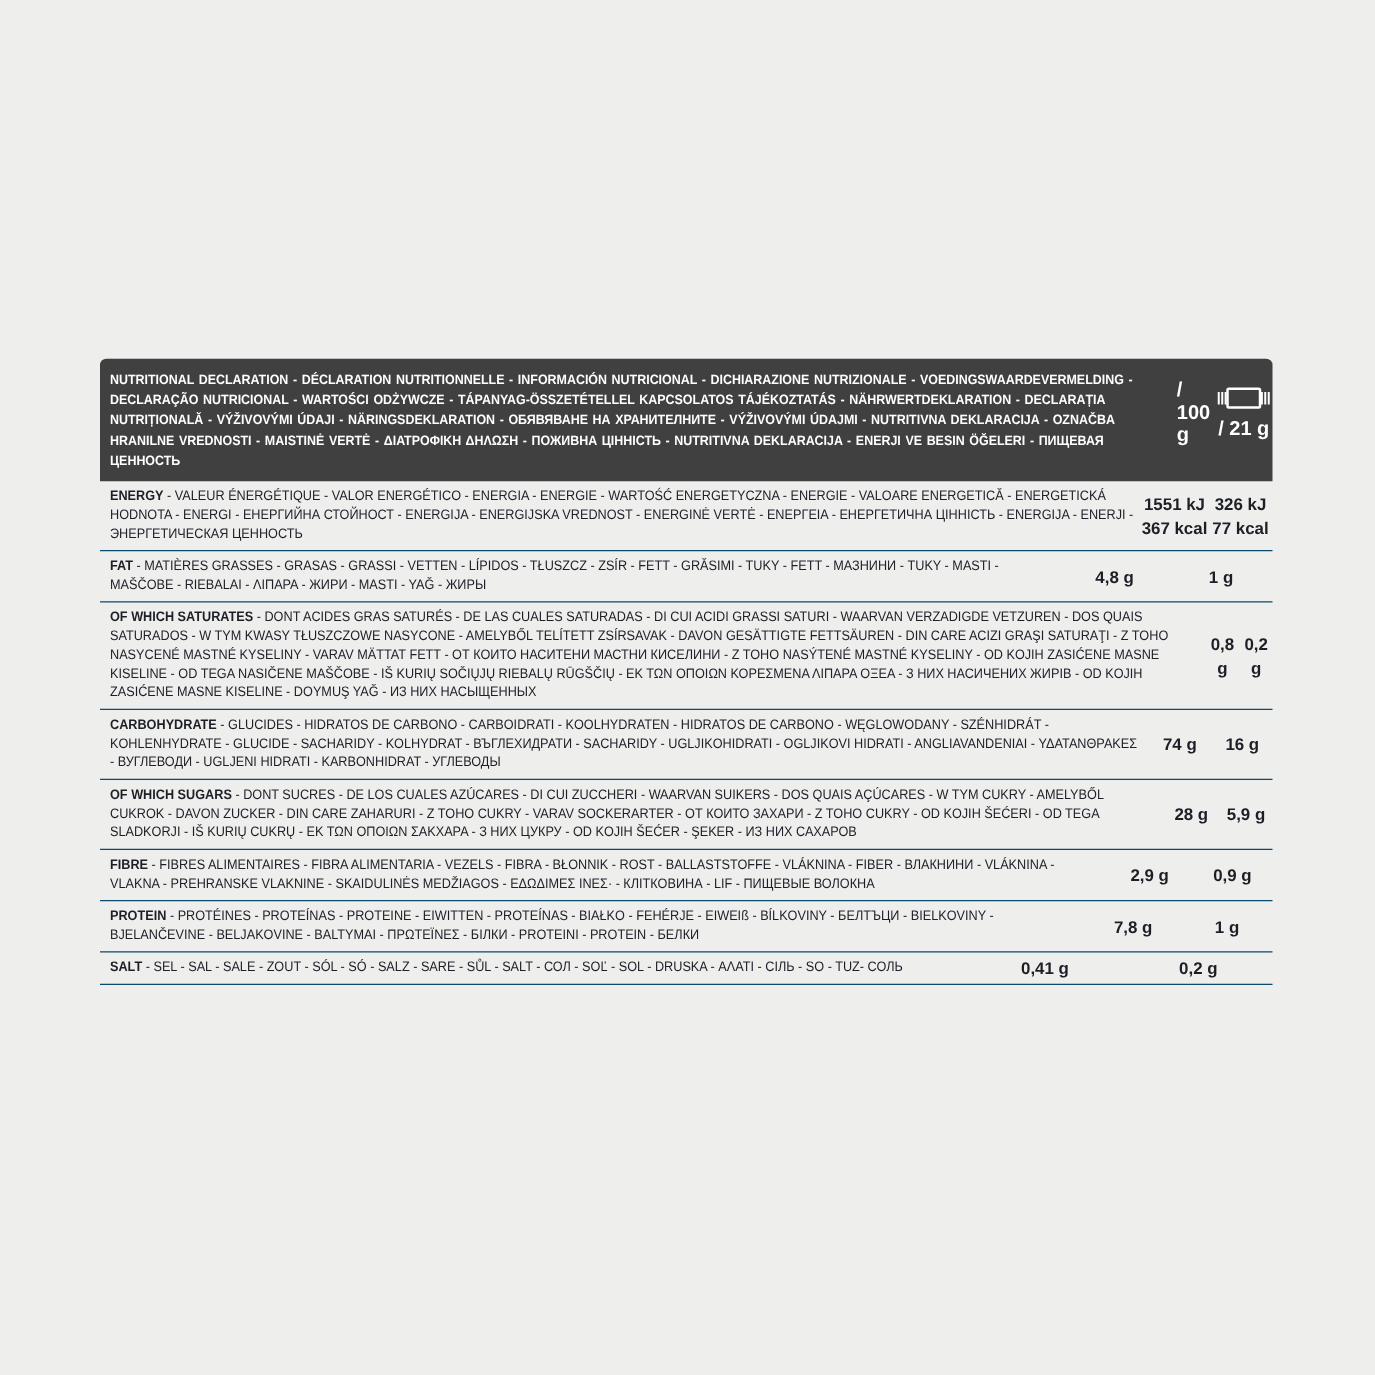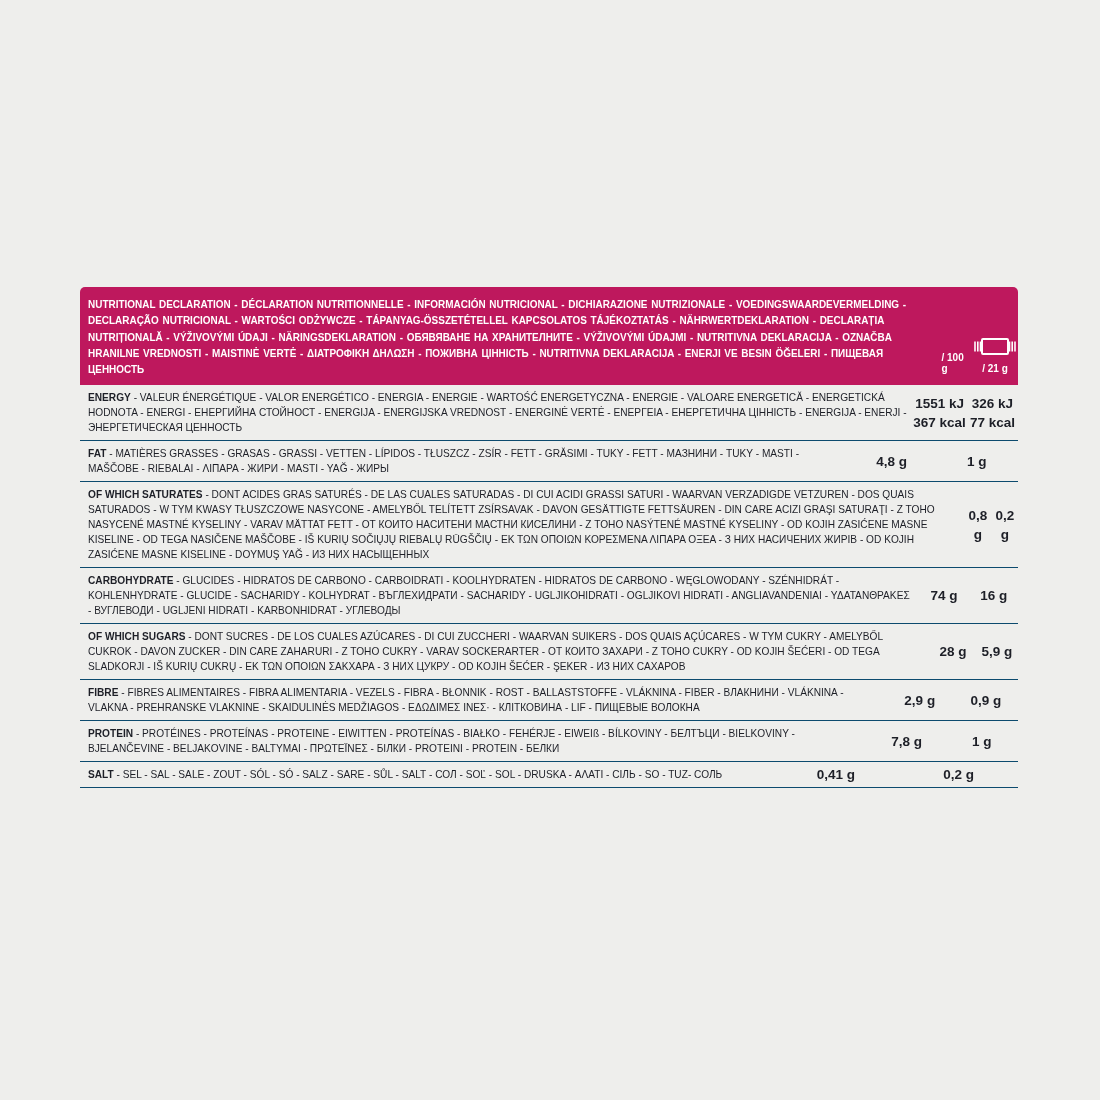--- a/index.html
+++ b/index.html
@@ -11,25 +11,26 @@
     overflow: hidden;
   }
   .stage { position: relative; width: 1100px; height: 1100px; }
   .nutri-table {
     position: absolute;
     left: 80px; top: 287px;
     width: 938px;
   }
   
   .header {
-    background: #be185d;
+    background: #404040;
     border-radius: 5px 5px 0 0;
     height: 98px;
     display: flex;
     color: #ffffff;
+    align-items: center;
   }
   .header-title-wrap {
     flex: 1 1 auto;
     padding: 9px 4px 8px 8px;
     overflow: hidden;
   }
   .header-title {
     font-weight: bold;
     font-size: 10.8px;
     line-height: 16.3px;
@@ -39,21 +40,21 @@
     transform-origin: 0 0;
     word-spacing: 1px;
   }
   .hcol {
     display: flex;
     flex-direction: column;
     align-items: center;
     justify-content: flex-end;
     padding-bottom: 11px;
     font-weight: bold;
-    font-size: 10px;
+    font-size: 16px;
   }
   .hcol-100 { width: 128px; }
   .hcol-21  { width: 120px; }
   .bar-icon { margin-bottom: 7px; }
   
   .row {
     display: flex;
     align-items: center;
     border-bottom: 1px solid #0c4a6e;
   }

